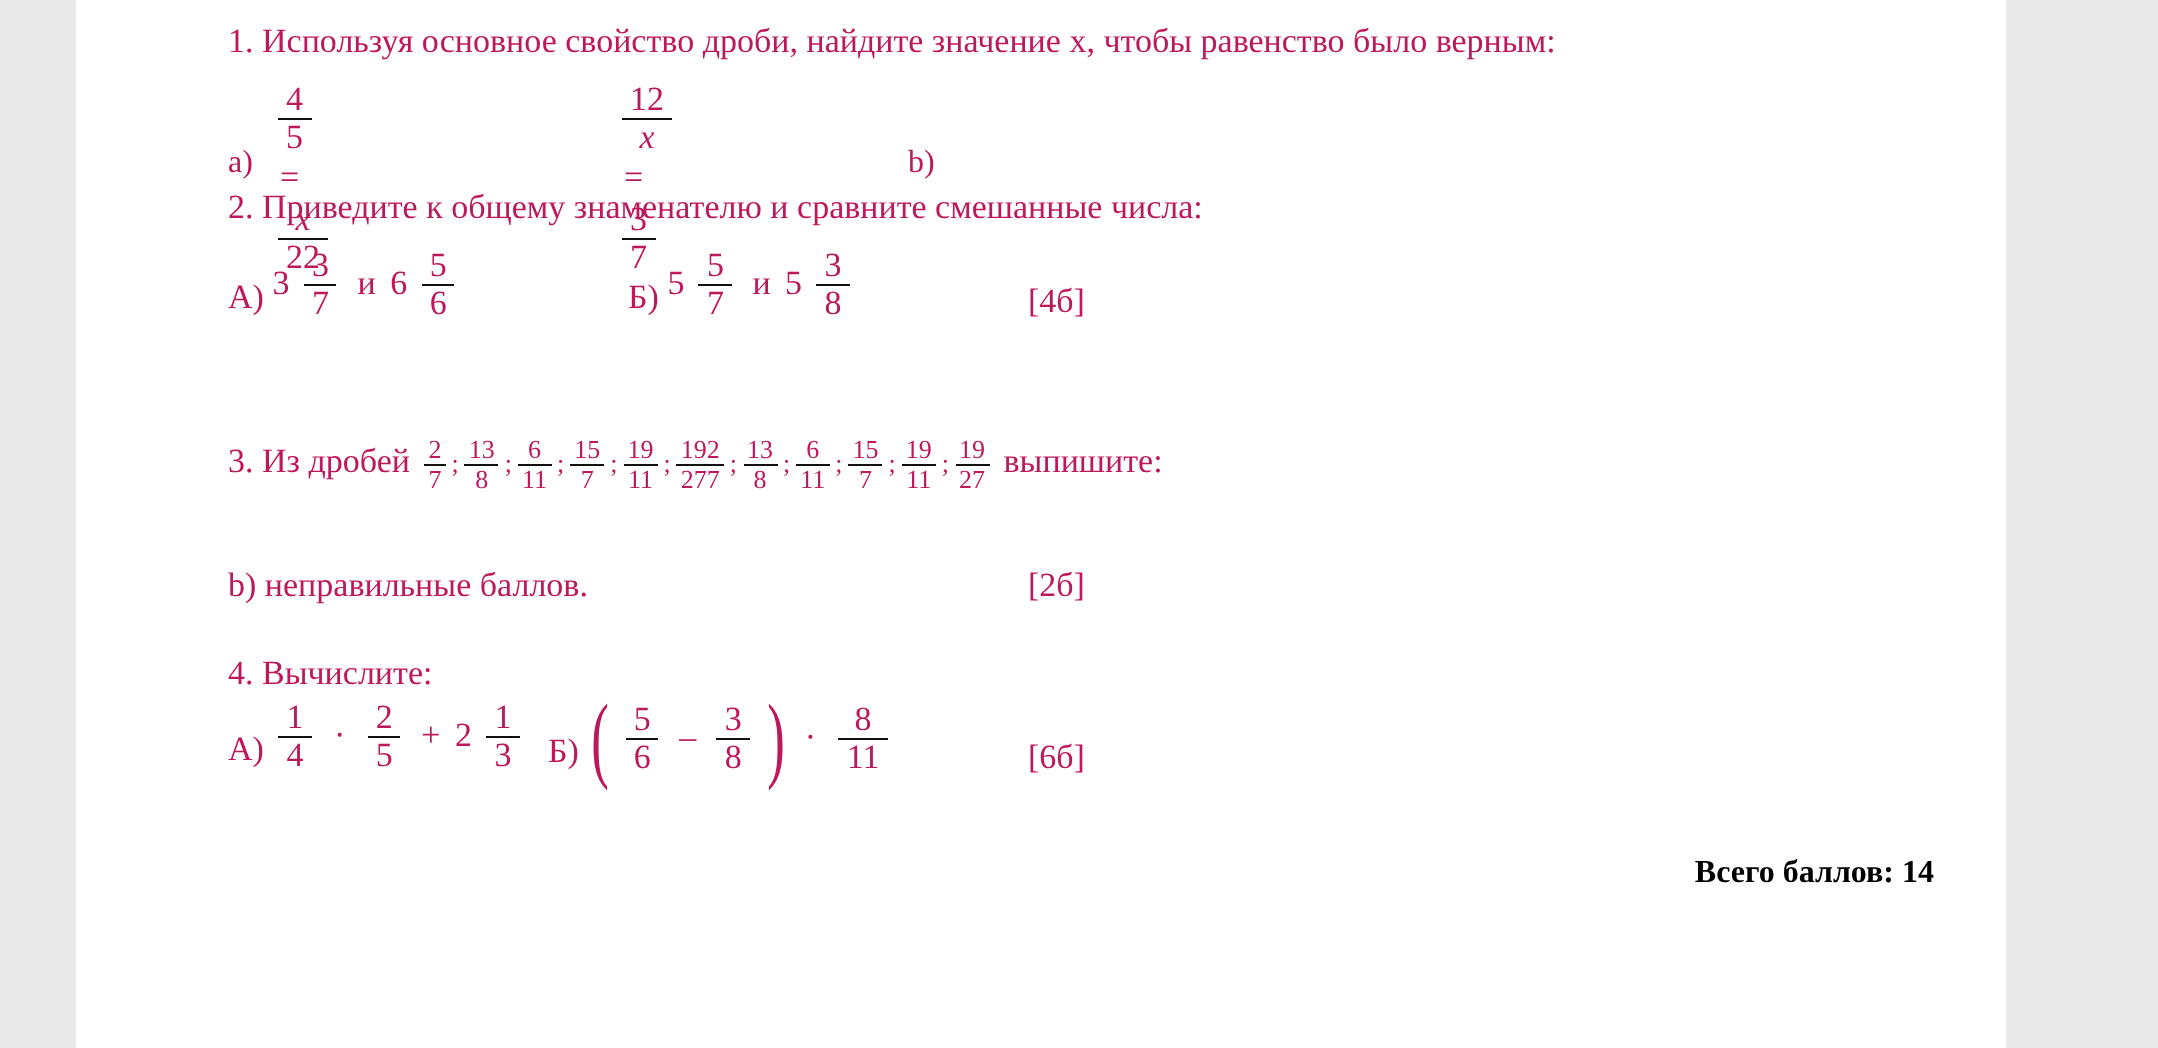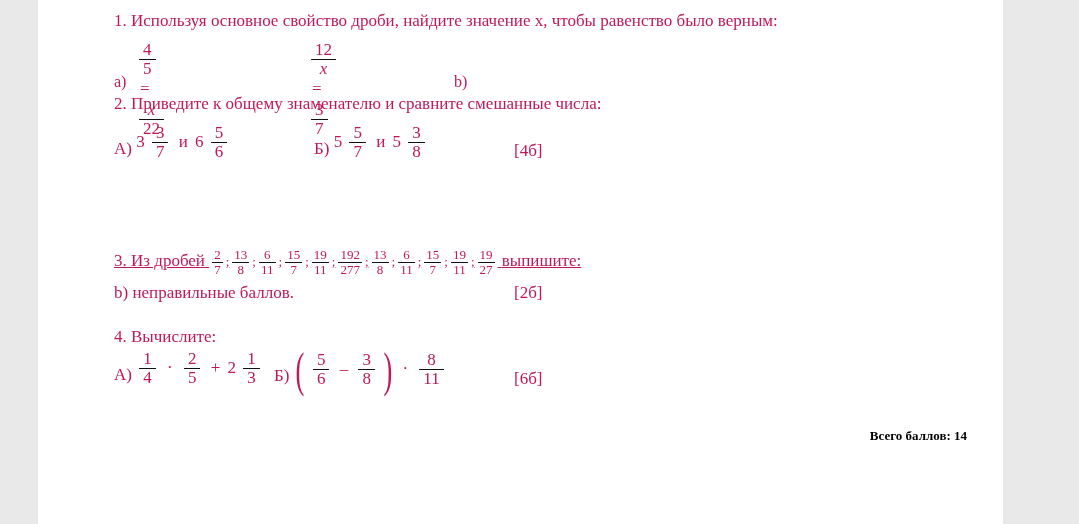--- a/index.html
+++ b/index.html
@@ -92,23 +92,22 @@
   .q2-score { left: 400px; top: 16px; }
 
   .q3 {
     position: relative;
     margin-top: 32px;
     height: 80px;
   }
   .q3-line {
     position: absolute;
     left: 0;
-    top: 36px;
+    top: 6px;
     white-space: nowrap;
-    text-decoration: underline;
   }
   .q3-sub1 { position: absolute; left: 0; top: 48px; }
   .q3-sub2 { position: absolute; left: 0; top: 70px; }
   .q3-score { position: absolute; left: 400px; top: 70px; }
 
   .q4 {
     position: relative;
     margin-top: 34px;
     height: 90px;
   }
@@ -126,21 +125,21 @@
     transform: scaleX(0.55);
     margin: 0 -2px;
     position: relative;
     top: 1px;
   }
   .total {
     position: absolute;
     right: 36px;
     top: 428px;
     font-weight: bold;
-    font-size: 13px;
+    font-size: 16px;
   }
   .op { display:inline-block; vertical-align: middle; margin: 0 3px; }
   .dot { display:inline-block; vertical-align: middle; margin: 0 4px; font-size: 17px; }
 </style>
 </head>
 <body>
 
 <div class="page">
   <div class="content">
 

